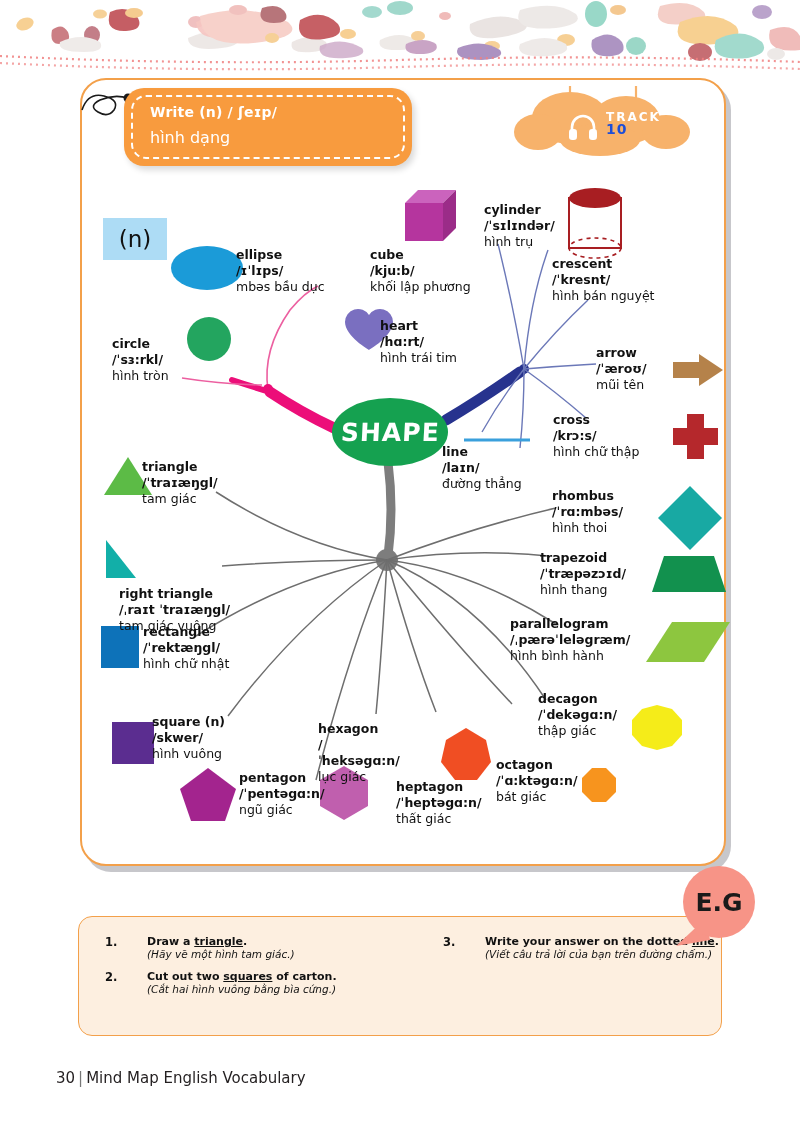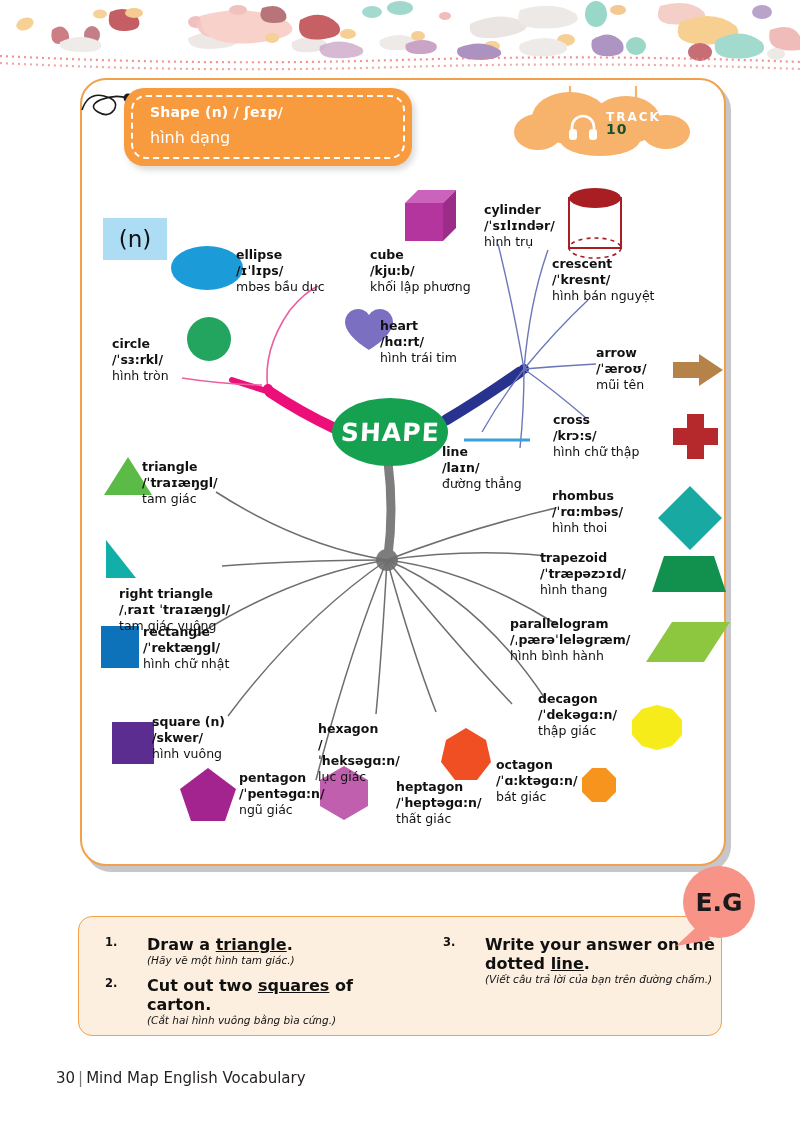--- a/index.html
+++ b/index.html
@@ -20,21 +20,21 @@
   #title-tag .inner{position:absolute;left:7px;top:7px;right:7px;bottom:7px;
      border:2px dashed #fff;border-radius:15px;}
   #title-tag .t1{position:absolute;left:26px;top:16px;color:#fff;font-size:14px;font-weight:bold;letter-spacing:.2px;}
   #title-tag .t2{position:absolute;left:26px;top:40px;color:#fff;font-size:16px;}
   #tag-knot{position:absolute;left:80px;top:88px;width:60px;height:36px;}
 
   
   #cloud{position:absolute;left:508px;top:86px;width:192px;height:76px;}
   #cloud .hp{position:absolute;left:60px;top:28px;}
   #cloud .tl{position:absolute;left:98px;top:24px;color:#fff;font-size:12px;letter-spacing:2px;font-weight:bold;}
-  #cloud .tn{position:absolute;left:98px;top:35px;color:#14532d;font-size:14px;letter-spacing:1px;font-weight:bold;}
+  #cloud .tn{position:absolute;left:98px;top:35px;color:#1d4ed8;font-size:14px;letter-spacing:1px;font-weight:bold;}
 
   
   #pos-badge{position:absolute;left:103px;top:218px;width:64px;height:42px;background:#ADDCF5;
      display:flex;align-items:center;justify-content:center;font-size:23px;color:#111;}
 
   
   #center-node{position:absolute;left:332px;top:398px;width:116px;height:68px;
      background:#15A150;border-radius:50%/50%;display:flex;align-items:center;justify-content:center;}
   #center-node span{color:#fff;font-size:25px;font-weight:bold;letter-spacing:1px;
      font-family:"DejaVu Sans","Liberation Sans",sans-serif;transform:skewX(-3deg);}
@@ -44,21 +44,21 @@
   .vocab .w{font-size:12.5px;font-weight:bold;color:#111;}
   .vocab .p{font-size:12.5px;color:#111;font-weight:bold;}
   .vocab .v{font-size:12.5px;color:#111;}
 
   
   #exbox{position:absolute;left:78px;top:916px;width:642px;height:118px;
      background:#FDEFE0;border:1.5px solid #F3A04A;border-radius:14px;}
   .ex-col{position:absolute;top:18px;}
   .ex-item{position:relative;margin-bottom:10px;}
   .ex-num{position:absolute;left:0;top:0;font-size:11.5px;font-weight:bold;color:#111;}
-  .ex-en{margin-left:42px;font-size:16px;color:#111;font-weight:bold;}
+  .ex-en{margin-left:42px;font-size:11px;color:#111;font-weight:bold;}
   .ex-vi{margin-left:42px;font-size:10.5px;color:#111;font-style:italic;}
   .ex-en u{text-decoration:underline;}
 
   
   #eg{position:absolute;left:683px;top:866px;width:72px;height:72px;border-radius:50%;
       background:#F79487;display:flex;align-items:center;justify-content:center;}
   #eg span{color:#1a1a1a;font-size:25px;font-weight:bold;}
   #eg-tail{position:absolute;left:676px;top:918px;width:34px;height:30px;}
 
   
@@ -160,21 +160,21 @@
     <path d="M387,560 Q470,528 556,508"></path>
   </g>
 </svg>
 
 <svg id="tag-knot" viewBox="0 0 60 36">
   <path d="M2,22 Q8,4 24,8 Q40,12 34,22 Q28,30 18,24 Q8,18 20,12 Q34,6 48,10" stroke="#1a1a1a" stroke-width="1.6" fill="none"></path>
   <circle cx="48" cy="10" r="4.5" fill="#1a1a1a"></circle>
 </svg>
 <div id="title-tag">
   <div class="inner"></div>
-  <div class="t1">Shape (n) / ʃeɪp/</div>
+  <div class="t1">Write (n) / ʃeɪp/</div>
   <div class="t2">hình dạng</div>
 </div>
 
 <div id="cloud">
   <svg width="192" height="76">
     <line x1="62" y1="0" x2="62" y2="14" stroke="#F7B26B" stroke-width="2.2"></line>
     <line x1="128" y1="0" x2="128" y2="12" stroke="#F7B26B" stroke-width="2.2"></line>
     <g fill="#F7B26B">
       <ellipse cx="62" cy="32" rx="38" ry="26"></ellipse>
       <ellipse cx="118" cy="34" rx="34" ry="24"></ellipse>

